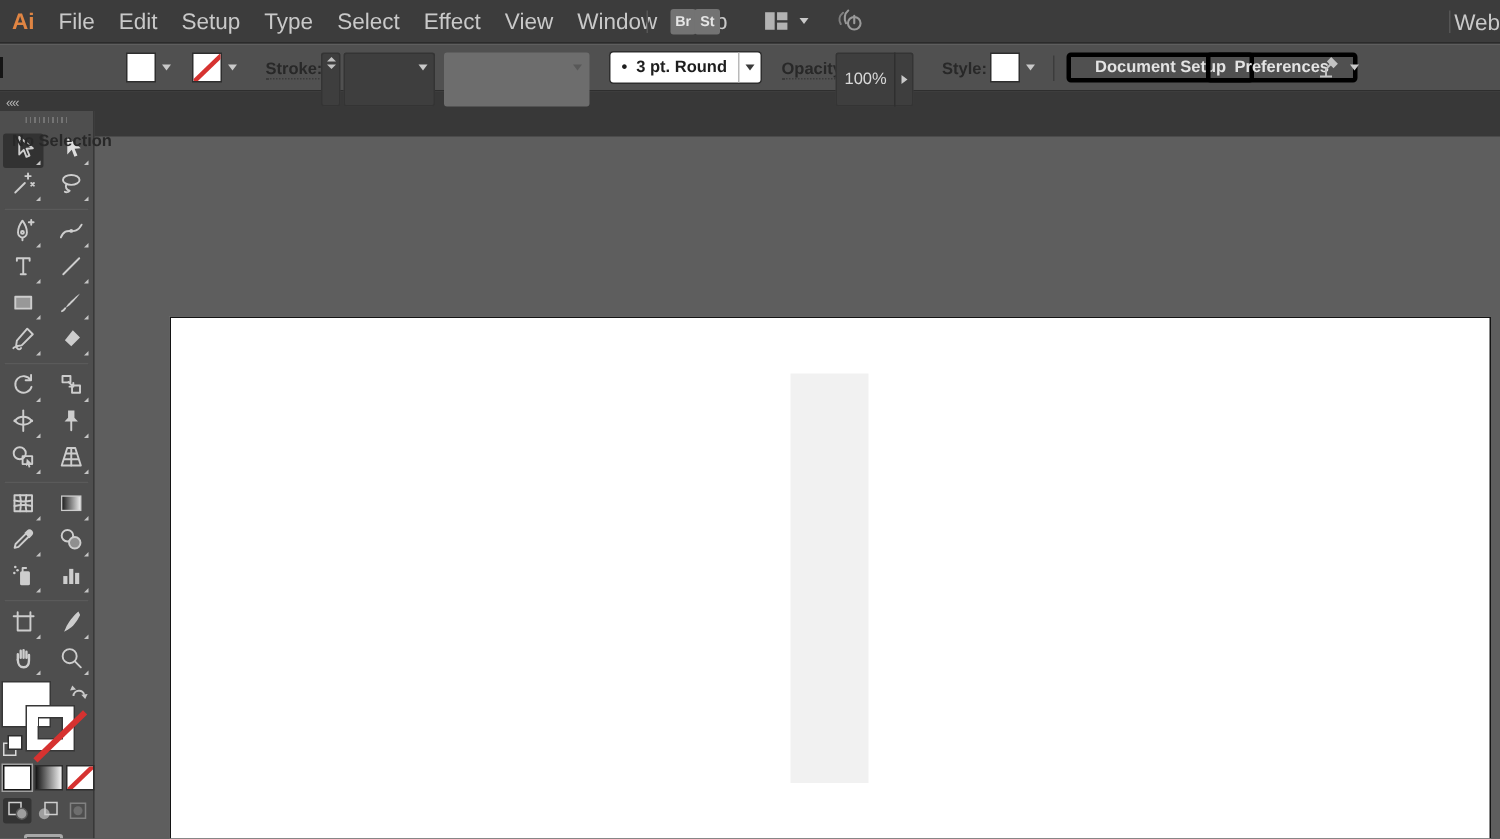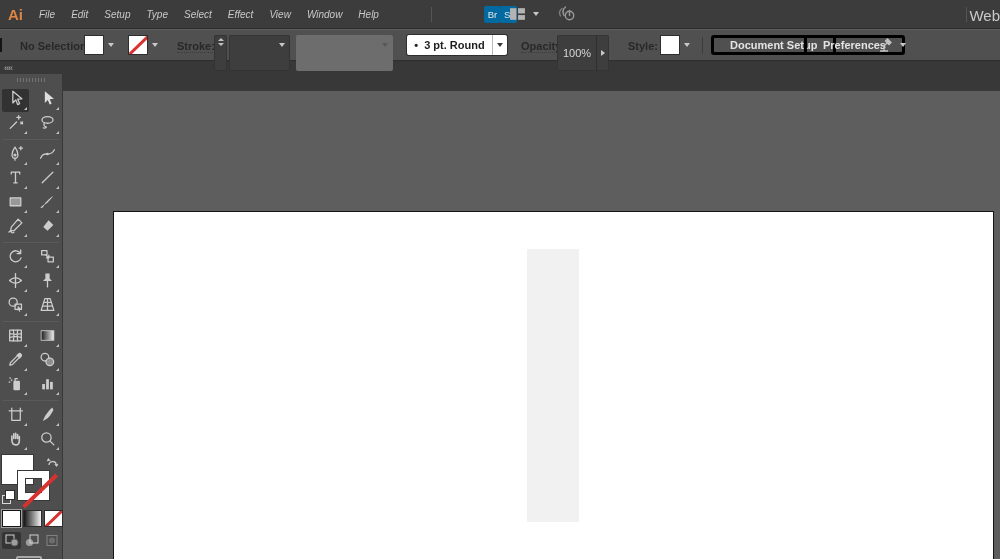--- a/index.html
+++ b/index.html
@@ -5,25 +5,25 @@
   * { margin:0; padding:0; box-sizing:border-box; }
   html,body { background:#2a2a2a; }
   body { font-family:"Liberation Sans", sans-serif; }
   #app { position:relative; width:1000px; height:559px; overflow:hidden; background:#5e5e5e; }
 
   
   .menubar { position:absolute; left:0; top:0; width:1000px; height:29px;
              background:#3c3c3c; border-bottom:1px solid #2b2b2b;
              display:flex; align-items:center; z-index:30; }
   .logo { color:#e08543; font-size:15px; font-weight:bold; margin:0 8px 0 8px; }
-  .menu-item { color:#c9c9c9; font-size:10px; padding:0 8px; cursor:default;font-style:italic; }
+  .menu-item { color:#c9c9c9; font-size:15px; padding:0 8px; cursor:default; }
   .mb-divider { position:absolute; top:7px; width:1px; height:15px; background:#555; }
-  .sq-btn { position:absolute; top:6px; width:17px; height:17px; background:#0369a1;
-            border-radius:2px; color:#e6e6e6; font-size:9.5px; font-weight:normal;
-            display:flex; align-items:center; justify-content:center;margin-left:37px; }
+  .sq-btn { position:absolute; top:6px; width:17px; height:17px; background:#737373;
+            border-radius:2px; color:#e6e6e6; font-size:9.5px; font-weight:bold;
+            display:flex; align-items:center; justify-content:center; }
   .tb-ico { position:absolute; top:6px; }
   .workspace { position:absolute; right:0; top:7px; color:#c9c9c9; font-size:15px; }
 
   
   .controlbar { position:absolute; left:0; top:30px; width:1000px; height:31px;
                 background:#505050; border-bottom:1px solid #2e2e2e; z-index:30; }
   .cb-notch { position:absolute; left:0; top:8px; width:2px; height:14px; background:#151515; }
   .cb-label { position:absolute; top:10px; font-size:11px; font-weight:bold; color:#282828; }
   .dotted { border-bottom:1px dotted #3a3a3a; }
   .swatch { position:absolute; top:6px; width:18px; height:18px; background:#fff;
@@ -133,21 +133,21 @@
           <circle cx="13.5" cy="10.5" r="4.2"></circle>
           <path d="M13.5,5.5 V10.5"></path>
         </svg>
     </div>
     <div class="mb-divider" style="left:966px;"></div>
     <span class="workspace">Web</span>
   </div>
 
   <div class="controlbar">
     <div class="cb-notch"></div>
-    <span class="cb-label" style="left:20px;">No Selection</span>
+    <span class="cb-label" style="left:8px;margin-top:48px;">No Selection</span>
 
     <div class="swatch" style="left:85px;"></div>
     <div class="chev-wrap" style="left:108px;">
         <div class="tri-down"></div>
       </div>
 
     <div class="swatch" style="left:129px; overflow:hidden;">
       <div class="slash" style="left:-3px; top:7.5px; width:25px; height:2.6px;"></div>
     </div>
     <div class="chev-wrap" style="left:152px;">

